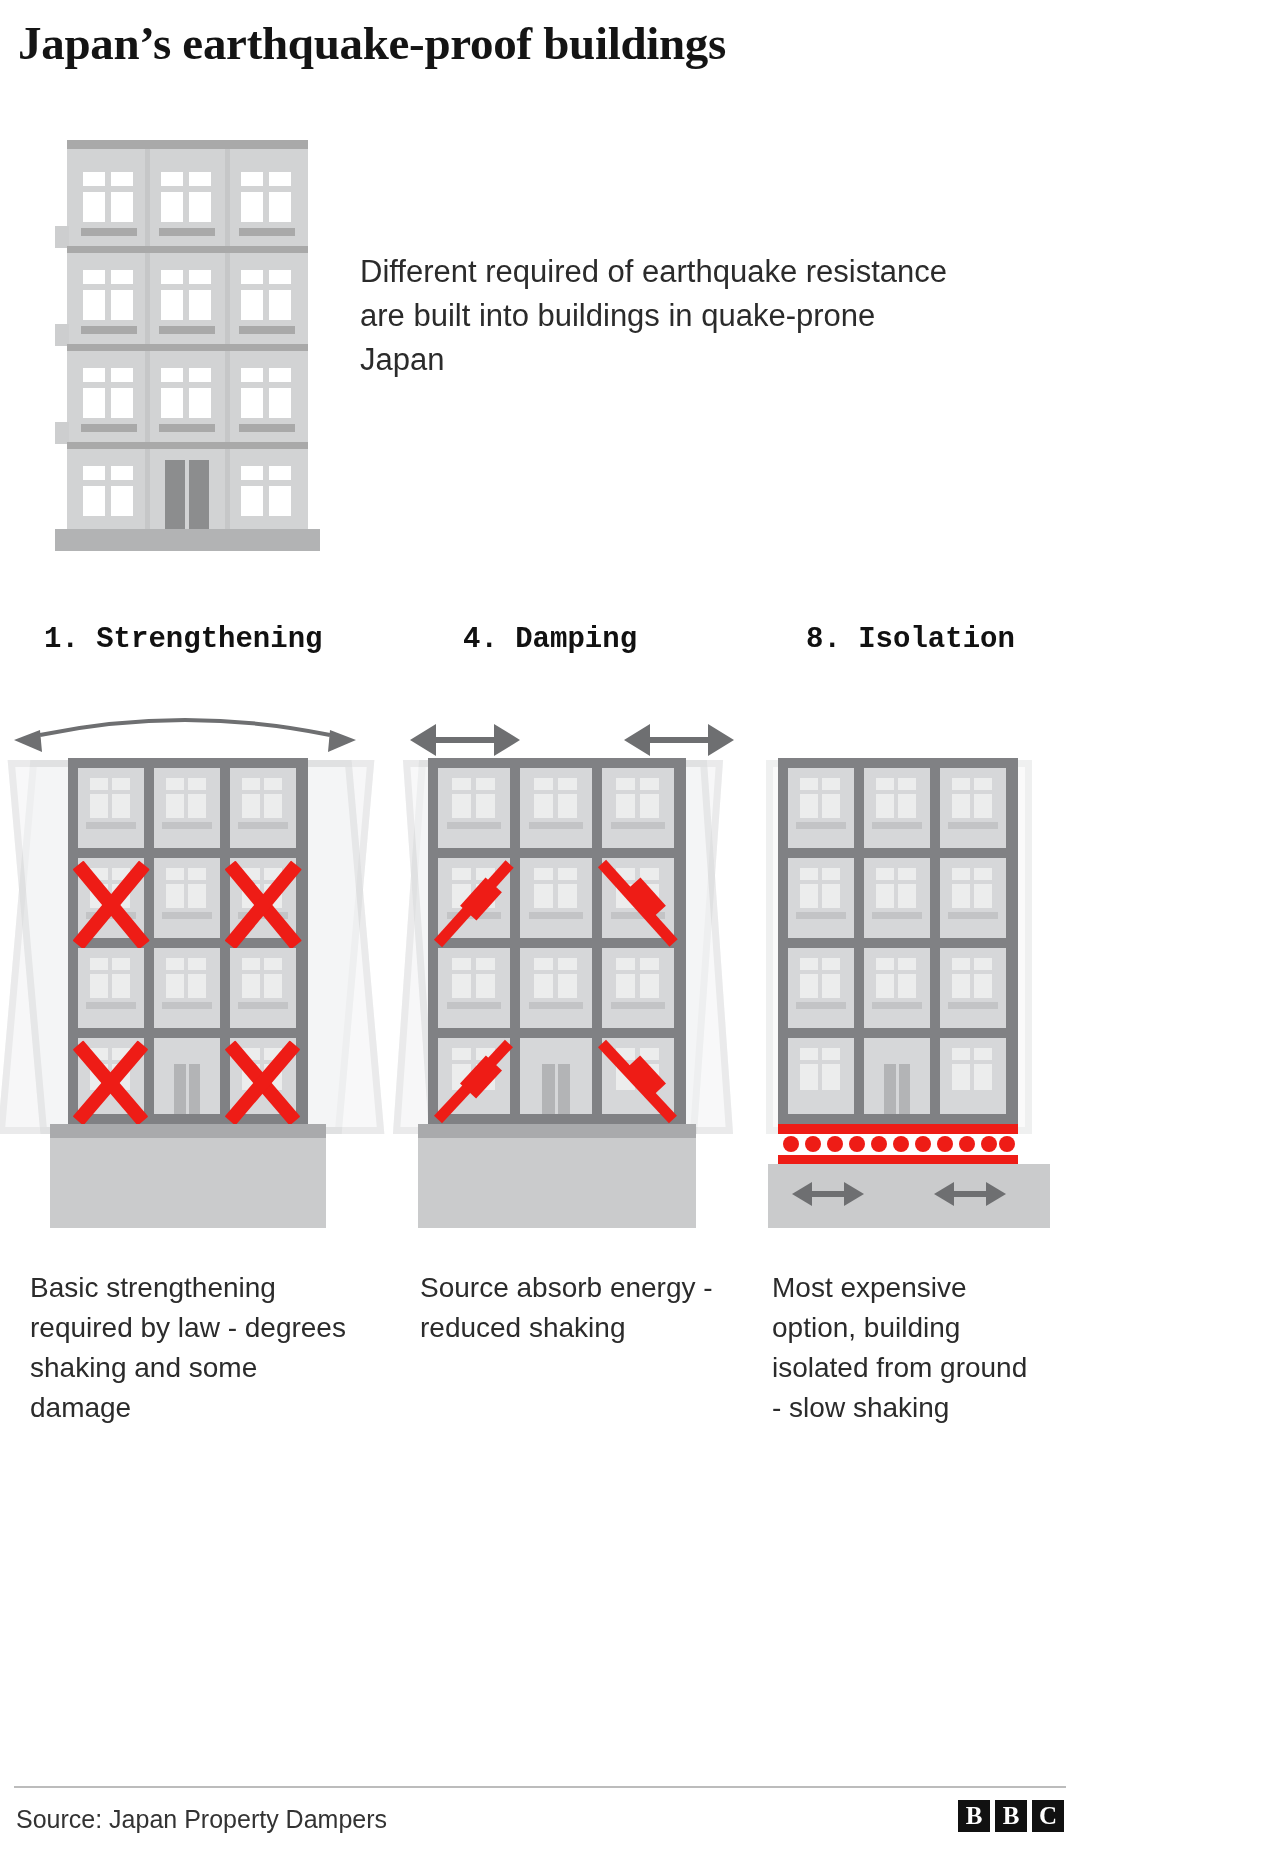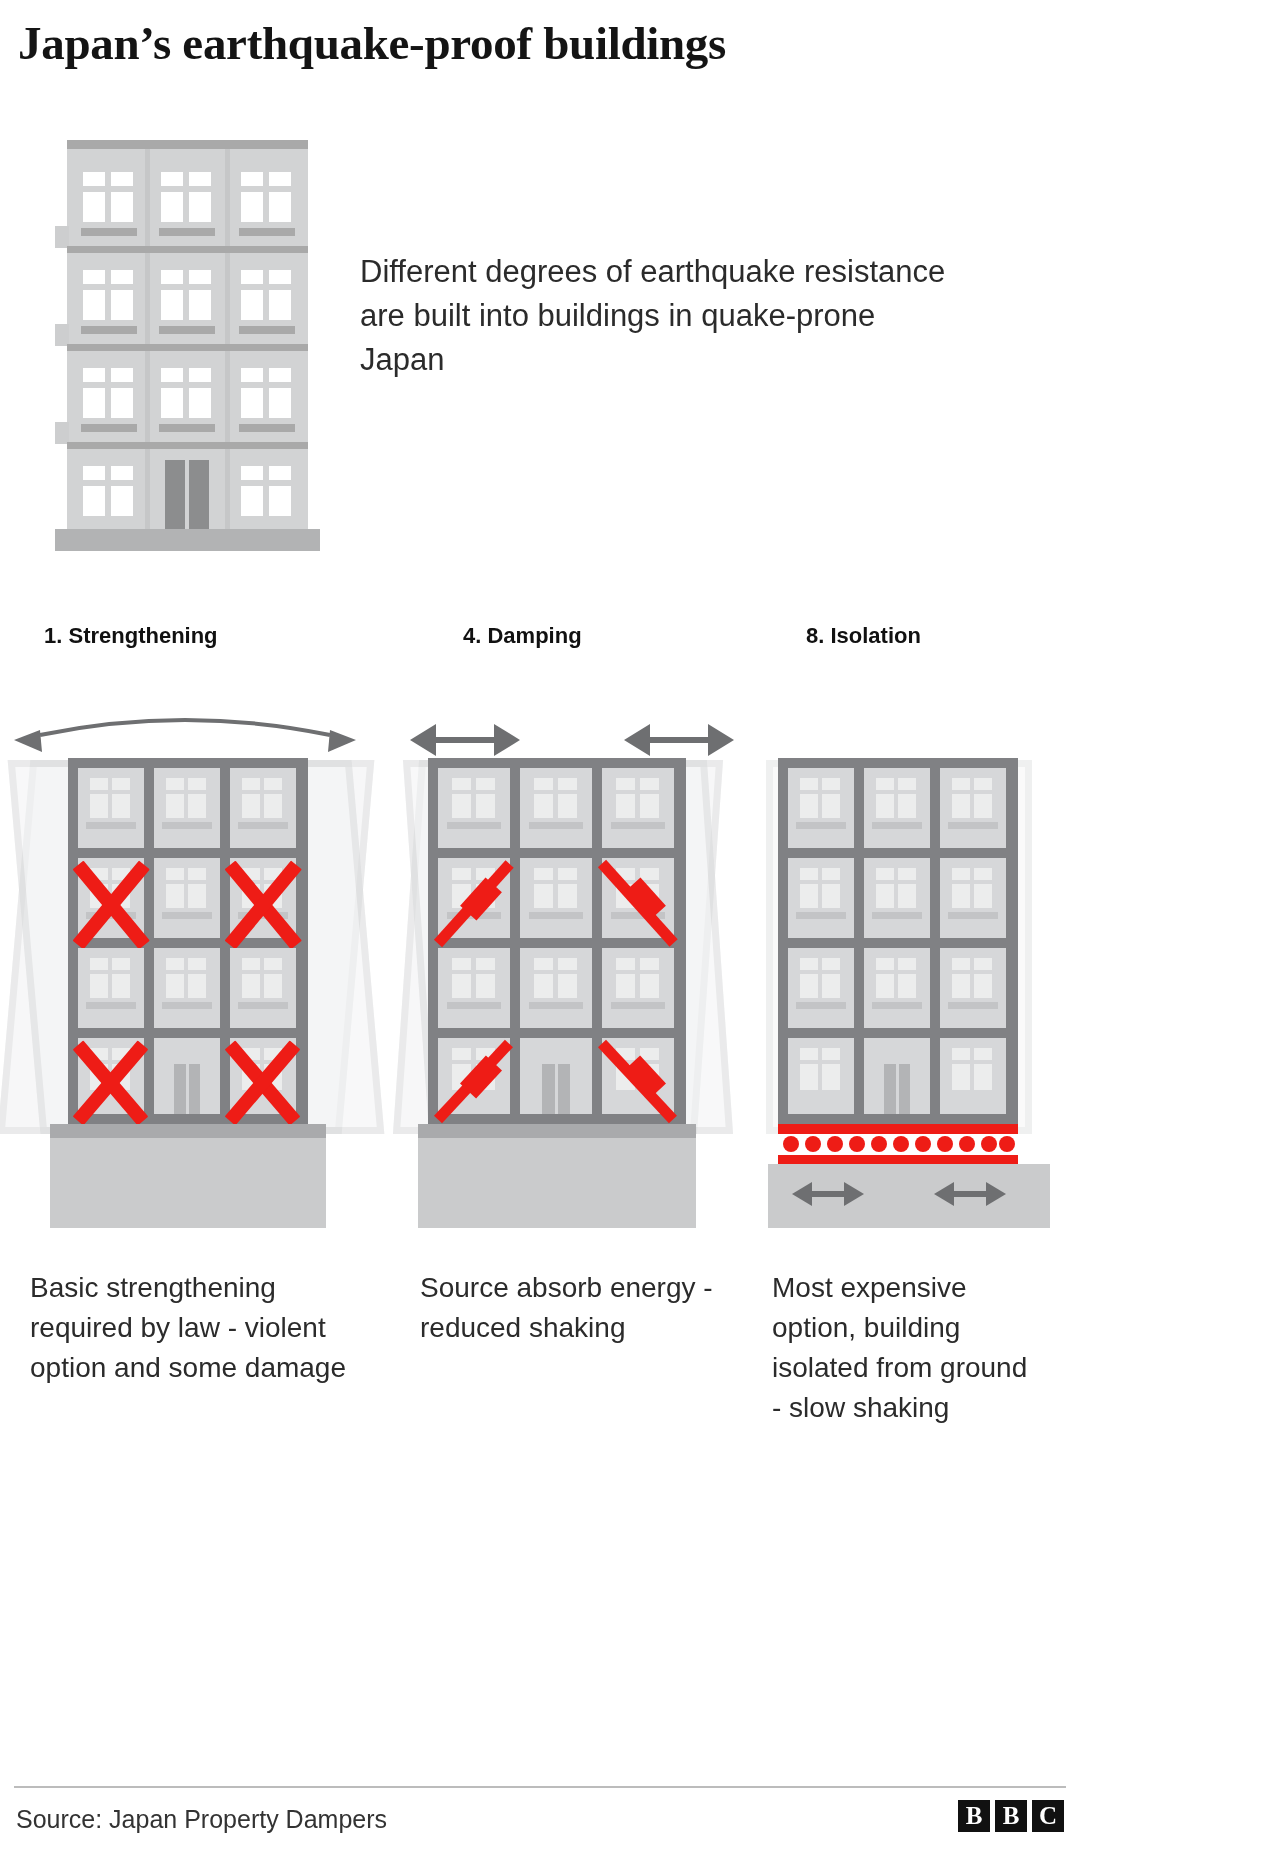--- a/index.html
+++ b/index.html
@@ -103,24 +103,25 @@
     background: #a9a9a9;
   }
   .hero-door {
     position: absolute;
     background: #8c8d8e;
   }
 
   
   .section-heading {
     position: absolute;
-    font-size: 22px;
+    font-size: 29px;
     font-weight: 700;
     color: #111111;
     white-space: nowrap;
+    font-family: Liberation Mono, monospace;
   }
   #heading-1 { left: 44px;  top: 623px; }
   #heading-2 { left: 463px; top: 623px; }
   #heading-3 { left: 806px; top: 623px; }
 
   
   .panel {
     position: absolute;
     top: 700px;
   }
@@ -327,21 +328,21 @@
   <div class="hero-win" style="left:56px;top:346px;width:22px;height:30px;"></div>
   <div class="hero-win" style="left:186px;top:326px;width:22px;height:14px;"></div>
   <div class="hero-win" style="left:214px;top:326px;width:22px;height:14px;"></div>
   <div class="hero-win" style="left:186px;top:346px;width:22px;height:30px;"></div>
   <div class="hero-win" style="left:214px;top:346px;width:22px;height:30px;"></div>
   <div class="hero-door" style="left:110px;top:320px;width:20px;height:69px;"></div>
   <div class="hero-door" style="left:134px;top:320px;width:20px;height:69px;"></div>
   <div class="hero-base"></div>
 </div>
 
-<div class="intro-text">Different degrees of earthquake resistance are built into buildings in quake-prone Japan</div>
+<div class="intro-text">Different required of earthquake resistance are built into buildings in quake-prone Japan</div>
 
 <div class="section-heading" id="heading-1">1. Strengthening</div>
 <div class="section-heading" id="heading-2">4. Damping</div>
 <div class="section-heading" id="heading-3">8. Isolation</div>
 
 <div class="panel" id="panel-1">
 
   <svg class="arrow-svg" width="380" height="70" style="left:0px;top:0px;">
     <path d="M 40 35 Q 185 5 330 35" stroke="#6e6f71" stroke-width="4" fill="none"></path>
     <polygon points="40,30 14,40 42,52" fill="#6e6f71"></polygon>
@@ -684,21 +685,21 @@
     <polygon points="22,4 2,16 22,28" fill="#6e6f71"></polygon>
     <polygon points="54,4 74,16 54,28" fill="#6e6f71"></polygon>
   </svg>
   <svg class="arrow-svg" width="80" height="36" style="left:172px;top:478px;">
     <rect x="20" y="13" width="36" height="6" fill="#6e6f71"></rect>
     <polygon points="22,4 2,16 22,28" fill="#6e6f71"></polygon>
     <polygon points="54,4 74,16 54,28" fill="#6e6f71"></polygon>
   </svg>
 </div>
 
-<div class="caption" id="caption-1">Basic strengthening required by law - violent option and some damage</div>
+<div class="caption" id="caption-1">Basic strengthening required by law - degrees shaking and some damage</div>
 <div class="caption" id="caption-2">Source absorb energy -  reduced shaking</div>
 <div class="caption" id="caption-3">Most expensive option, building isolated from ground - slow shaking</div>
 
 <div class="footer-rule"></div>
 <div class="source-text">Source: Japan Property Dampers</div>
 <div class="bbc-logo">
   <div class="bbc-block">B</div>
   <div class="bbc-block">B</div>
   <div class="bbc-block">C</div>
 </div>

